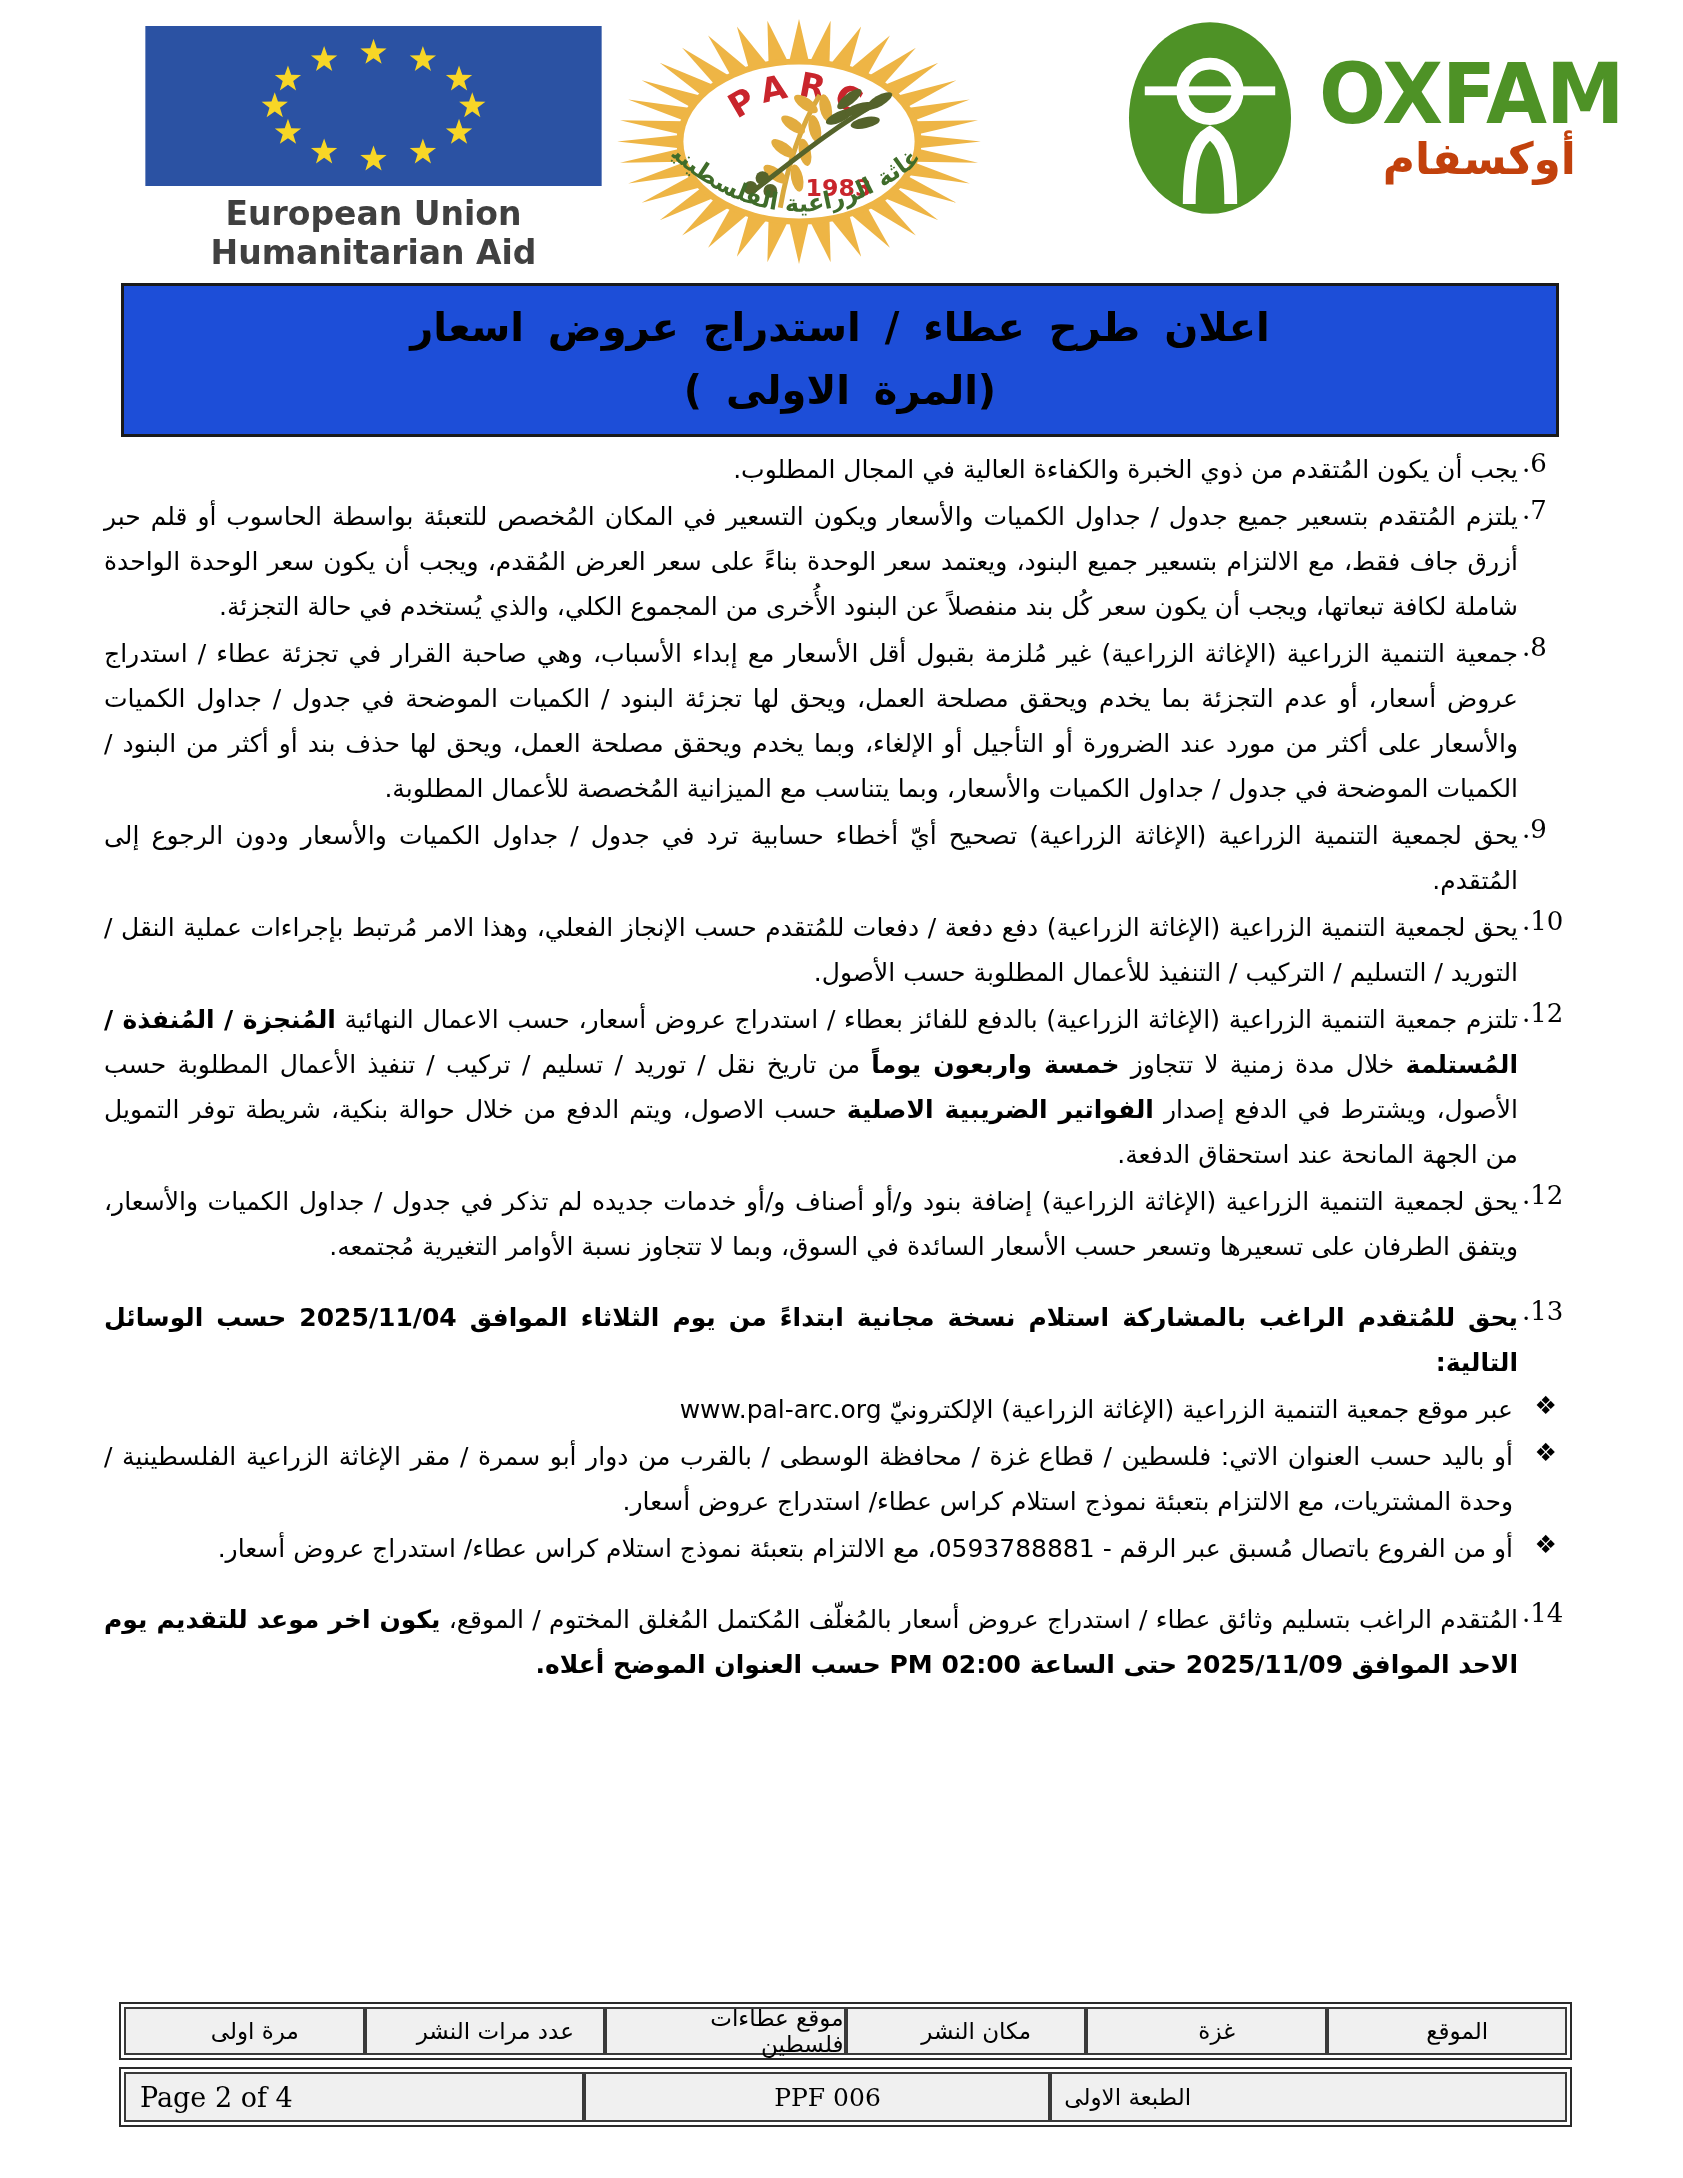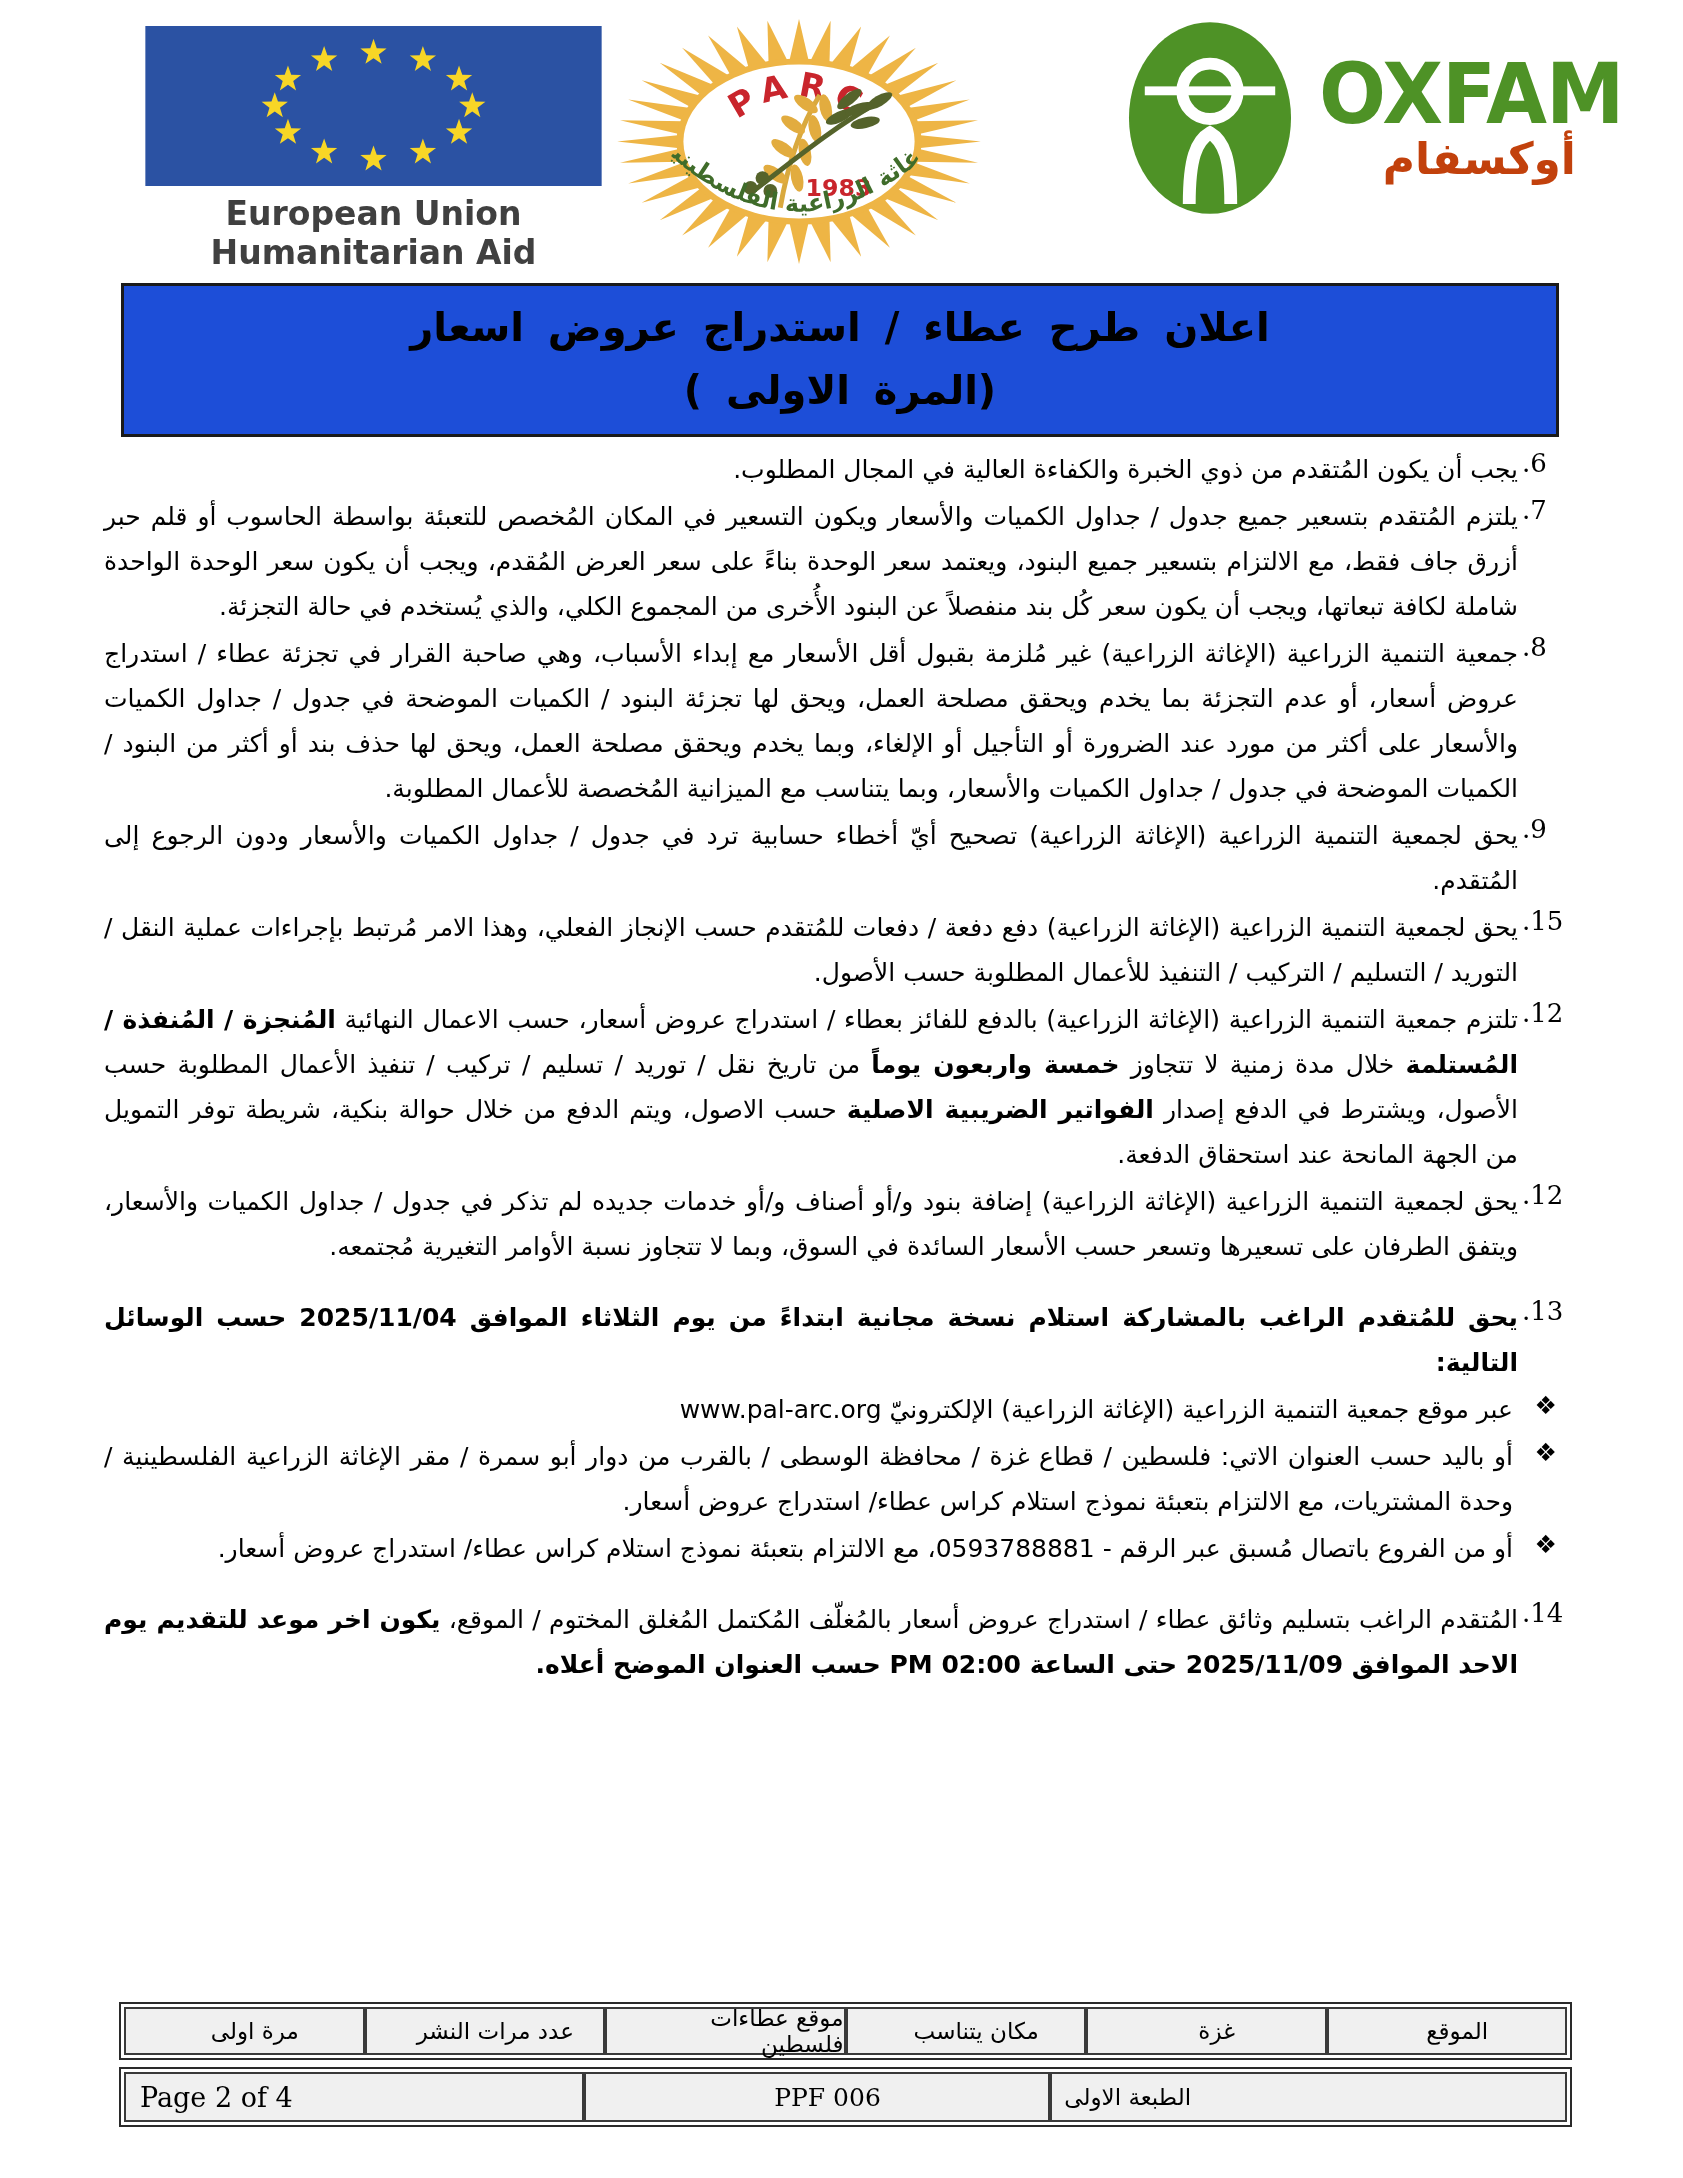--- a/index.html
+++ b/index.html
@@ -203,21 +203,21 @@
       </div>
       <div class="item">
         <span class="num">8.</span>
         <div class="itext"><span>جمعية التنمية الزراعية (الإغاثة الزراعية) غير مُلزمة بقبول أقل الأسعار مع إبداء الأسباب، وهي صاحبة القرار في تجزئة عطاء / استدراج عروض أسعار، أو عدم التجزئة بما يخدم ويحقق مصلحة العمل، ويحق لها تجزئة البنود / الكميات الموضحة في جدول / جداول الكميات والأسعار على أكثر من مورد عند الضرورة أو التأجيل أو الإلغاء، وبما يخدم ويحقق مصلحة العمل، ويحق لها حذف بند أو أكثر من البنود / الكميات الموضحة في جدول / جداول الكميات والأسعار، وبما يتناسب مع الميزانية المُخصصة للأعمال المطلوبة.</span></div>
       </div>
       <div class="item">
         <span class="num">9.</span>
         <div class="itext"><span>يحق لجمعية التنمية الزراعية (الإغاثة الزراعية) تصحيح أيّ أخطاء حسابية ترد في جدول / جداول الكميات والأسعار ودون الرجوع إلى المُتقدم.</span></div>
       </div>
       <div class="item">
-        <span class="num">15.</span>
+        <span class="num">10.</span>
         <div class="itext"><span>يحق لجمعية التنمية الزراعية (الإغاثة الزراعية) دفع دفعة / دفعات للمُتقدم حسب الإنجاز الفعلي، وهذا الامر مُرتبط بإجراءات عملية النقل / التوريد / التسليم / التركيب / التنفيذ للأعمال المطلوبة حسب الأصول.</span></div>
       </div>
       <div class="item">
         <span class="num">12.</span>
         <div class="itext"><span>تلتزم جمعية التنمية الزراعية (الإغاثة الزراعية) بالدفع للفائز بعطاء / استدراج عروض أسعار، حسب الاعمال النهائية </span><b>المُنجزة / المُنفذة / المُستلمة</b><span> خلال مدة زمنية لا تتجاوز </span><b>خمسة واربعون يوماً</b><span> من تاريخ نقل / توريد / تسليم / تركيب / تنفيذ الأعمال المطلوبة حسب الأصول، ويشترط في الدفع إصدار </span><b>الفواتير الضريبية الاصلية</b><span> حسب الاصول، ويتم الدفع من خلال حوالة بنكية، شريطة توفر التمويل من الجهة المانحة عند استحقاق الدفعة.</span></div>
       </div>
       <div class="item">
         <span class="num">12.</span>
         <div class="itext"><span>يحق لجمعية التنمية الزراعية (الإغاثة الزراعية) إضافة بنود و/أو أصناف و/أو خدمات جديده لم تذكر في جدول / جداول الكميات والأسعار، ويتفق الطرفان على تسعيرها وتسعر حسب الأسعار السائدة في السوق، وبما لا تتجاوز نسبة الأوامر التغيرية مُجتمعه.</span></div>
       </div>
@@ -240,21 +240,21 @@
       <div class="item gap">
         <span class="num">14.</span>
         <div class="itext"><span>المُتقدم الراغب بتسليم وثائق عطاء / استدراج عروض أسعار بالمُغلّف المُكتمل المُغلق المختوم / الموقع، </span><b>يكون اخر موعد للتقديم يوم الاحد الموافق 2025/11/09 حتى الساعة 02:00 PM حسب العنوان الموضح أعلاه.</b></div>
       </div>
     </div>
 
   <div class="footer">
     <div class="frow frow1">
         <div class="fcell">الموقع</div>
         <div class="fcell">غزة</div>
-        <div class="fcell">مكان يتناسب</div>
+        <div class="fcell">مكان النشر</div>
         <div class="fcell">موقع عطاءات فلسطين</div>
         <div class="fcell">عدد مرات النشر</div>
         <div class="fcell">مرة اولى</div>
       </div>
     <div class="frow frow2">
         <div class="fcell f-right">الطبعة الاولى</div>
         <div class="fcell f-center">PPF 006</div>
         <div class="fcell f-left">Page 2 of 4</div>
       </div>
   </div>

